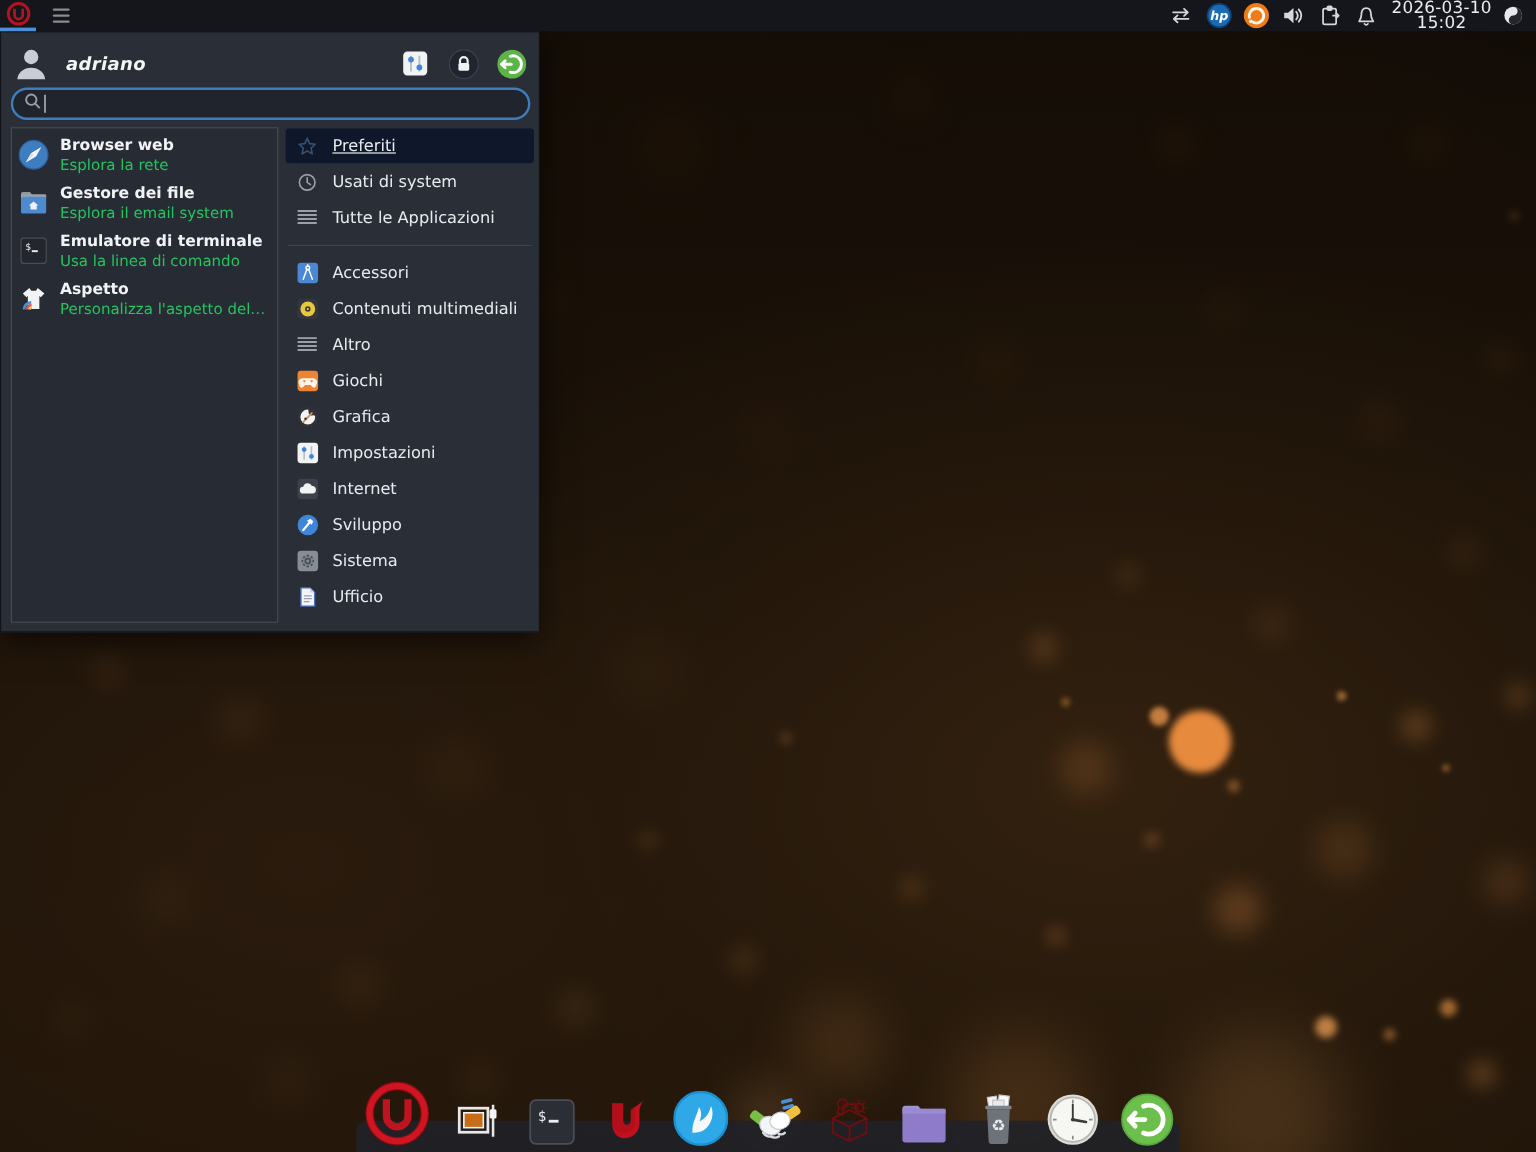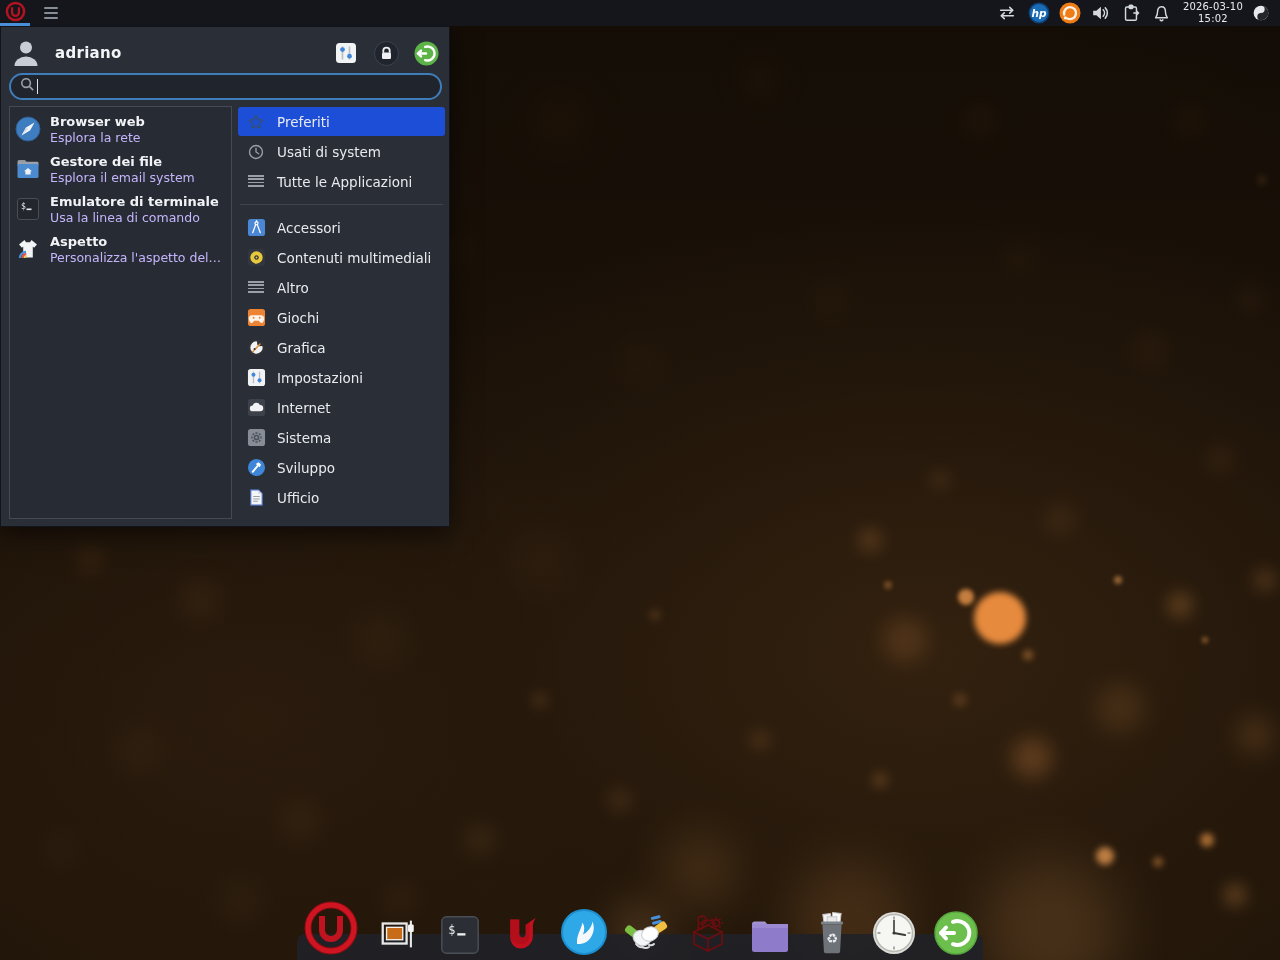--- a/index.html
+++ b/index.html
@@ -22,52 +22,52 @@
   .panel{position:absolute;left:0;top:0;width:1280px;height:26px;background:#14161b;
          display:flex;align-items:center;justify-content:space-between;z-index:40;}
   .panel-left{display:flex;align-items:center;height:100%;}
   .menu-btn{position:relative;width:30px;height:26px;background:none;border:none;padding:0;
             display:flex;align-items:center;justify-content:center;cursor:pointer;}
   .menu-btn .active-bar{position:absolute;left:0;bottom:0;width:30px;height:3px;background:#4a90d9;}
   .hamburger{width:14px;height:12px;margin-left:14px;display:flex;flex-direction:column;justify-content:space-between;}
   .hamburger span{display:block;height:2px;background:#878d96;border-radius:1px;}
   .panel-right{display:flex;align-items:center;gap:9px;padding-right:6px;height:100%;}
   .tray-ic{width:22px;height:22px;display:flex;align-items:center;justify-content:flex-start;}
-  .dt{color:#e9ecf0;font-size:10px;line-height:12px;text-align:center;letter-spacing:.2px;}
+  .dt{color:#e9ecf0;font-size:14px;line-height:12px;text-align:center;letter-spacing:.2px;}
 
   
   .menu-popup{position:absolute;left:0;top:26px;width:450px;height:501px;background:#2a2e37;
               border:1px solid #121419;box-sizing:border-box;z-index:30;
               box-shadow:0 6px 24px rgba(0,0,0,.6);}
-  .mp-header{position:absolute;left:10px;top:8px;right:10px;height:36px;display:flex;align-items:center;}
+  .mp-header{position:absolute;left:10px;top:8px;right:10px;height:36px;display:flex;align-items:center;font-style:italic;}
   .avatar{width:30px;height:30px;}
   .user-name{margin-left:14px;color:#f2f4f6;font-weight:bold;font-size:15px;letter-spacing:.3px;}
   .hdr-btns{margin-left:auto;display:flex;align-items:center;gap:14px;}
   .hdr-btn{background:none;border:none;padding:0;width:26px;height:26px;display:flex;
            align-items:center;justify-content:center;cursor:pointer;}
 
   .search-box{position:absolute;left:8px;top:46px;width:433px;height:27px;box-sizing:border-box;
               border:2px solid #3f7cba;border-radius:14px;background:#20242c;
               display:flex;align-items:center;padding:0 9px;gap:6px;}
   .search-box input{flex:1;background:transparent;border:none;outline:none;color:#e8eaee;
                     font-size:13px;font-family:inherit;padding:0;}
   .caret{width:1px;height:15px;background:#dfe3e8;margin-left:-4px;}
 
   .fav-list{position:absolute;left:8px;top:79px;width:223px;height:413px;box-sizing:border-box;
             border:1px solid #454a54;background:#272b33;padding:2px 0;}
   .fav-row{display:flex;align-items:center;gap:9px;height:40px;padding:0 5px;cursor:pointer;}
   .fav-ic{flex:0 0 26px;width:26px;height:26px;}
   .fav-txt{min-width:0;}
   .fav-title{font-weight:bold;font-size:13px;color:#f1f3f6;white-space:nowrap;overflow:hidden;}
-  .fav-sub{font-size:12.5px;color:#c4b5fd;white-space:nowrap;overflow:hidden;margin-top:1px;}
+  .fav-sub{font-size:12.5px;color:#22c55e;white-space:nowrap;overflow:hidden;margin-top:1px;}
 
   .cat-col{position:absolute;left:237px;top:80px;width:207px;}
   .cat-row{display:flex;align-items:center;gap:11px;height:29px;margin-bottom:1px;padding:0 8px;
            border-radius:3px;font-size:13.5px;color:#e8ebee;cursor:pointer;}
-  .cat-row.selected{background:#1d4ed8;}
+  .cat-row.selected{background:#0f172a;text-decoration:underline;}
   .cat-ic{flex:0 0 20px;width:20px;height:20px;display:flex;align-items:center;justify-content:center;}
   .cat-sep{height:1px;background:#3f444d;margin:8px 2px 8px 2px;}
   .lines-ic{width:16px;height:13px;background:
      repeating-linear-gradient(180deg,#9aa0a9 0 1.6px,transparent 1.6px 3.4px);}
 
   
   .dock-strip{position:absolute;left:297px;bottom:0;width:686px;height:26px;
               background:rgba(33,34,39,.92);border-radius:8px 8px 0 0;z-index:10;}
   .dock-icons{position:absolute;left:303px;bottom:5px;display:flex;align-items:flex-end;gap:16px;z-index:11;}
   .dock-btn{background:none;border:none;padding:0;width:46px;height:48px;display:flex;
@@ -419,42 +419,42 @@
             <rect x="1" y="1" width="18" height="18" rx="3" fill="#3c414a"></rect>
             <path d="M6 14 a3 3 0 0 1 0 -6 a4 4 0 0 1 7.6 -.6 a3.3 3.3 0 0 1 .4 6.6 Z" fill="#f2f3f5"></path>
           </svg>
         </span>
         <span>Internet</span>
       </div>
 
       <div class="cat-row">
         <span class="cat-ic">
           <svg width="19" height="19" viewBox="0 0 20 20">
+            <circle cx="10" cy="10" r="9" fill="#3f86d8"></circle>
+            <path d="M6 14.5 L11 8.5" stroke="#fff" stroke-width="2" stroke-linecap="round"></path>
+            <path d="M9.2 6.2 l3 -1.6 l2.6 2.2 l-1.4 3 Z" fill="#fff"></path>
+          </svg>
+        </span>
+        <span>Sviluppo</span>
+      </div>
+
+      <div class="cat-row">
+        <span class="cat-ic">
+          <svg width="19" height="19" viewBox="0 0 20 20">
             <rect x="1" y="1" width="18" height="18" rx="3" fill="#878d96"></rect>
             <g fill="#4a4f58">
               <circle cx="10" cy="10" r="3"></circle>
               <g stroke="#4a4f58" stroke-width="2.2">
                 <path d="M10 4.5 V6 M10 14 V15.5 M4.5 10 H6 M14 10 H15.5 M6.1 6.1 L7.2 7.2 M12.8 12.8 L13.9 13.9 M13.9 6.1 L12.8 7.2 M7.2 12.8 L6.1 13.9"></path>
               </g>
               <circle cx="10" cy="10" r="1.4" fill="#878d96"></circle>
             </g>
           </svg>
         </span>
         <span>Sistema</span>
-      </div>
-
-      <div class="cat-row">
-        <span class="cat-ic">
-          <svg width="19" height="19" viewBox="0 0 20 20">
-            <circle cx="10" cy="10" r="9" fill="#3f86d8"></circle>
-            <path d="M6 14.5 L11 8.5" stroke="#fff" stroke-width="2" stroke-linecap="round"></path>
-            <path d="M9.2 6.2 l3 -1.6 l2.6 2.2 l-1.4 3 Z" fill="#fff"></path>
-          </svg>
-        </span>
-        <span>Sviluppo</span>
       </div>
 
       <div class="cat-row">
         <span class="cat-ic">
           <svg width="19" height="19" viewBox="0 0 20 20">
             <path d="M4 2 h8 l4 4 v12 H4 Z" fill="#f4f5f7" stroke="#4a6fc0" stroke-width="1.2"></path>
             <path d="M12 2 l4 4 h-4 Z" fill="#c9d2e8"></path>
             <path d="M6.5 9 h7 M6.5 11.5 h7 M6.5 14 h5" stroke="#9aa0a9" stroke-width="1.1"></path>
           </svg>
         </span>

